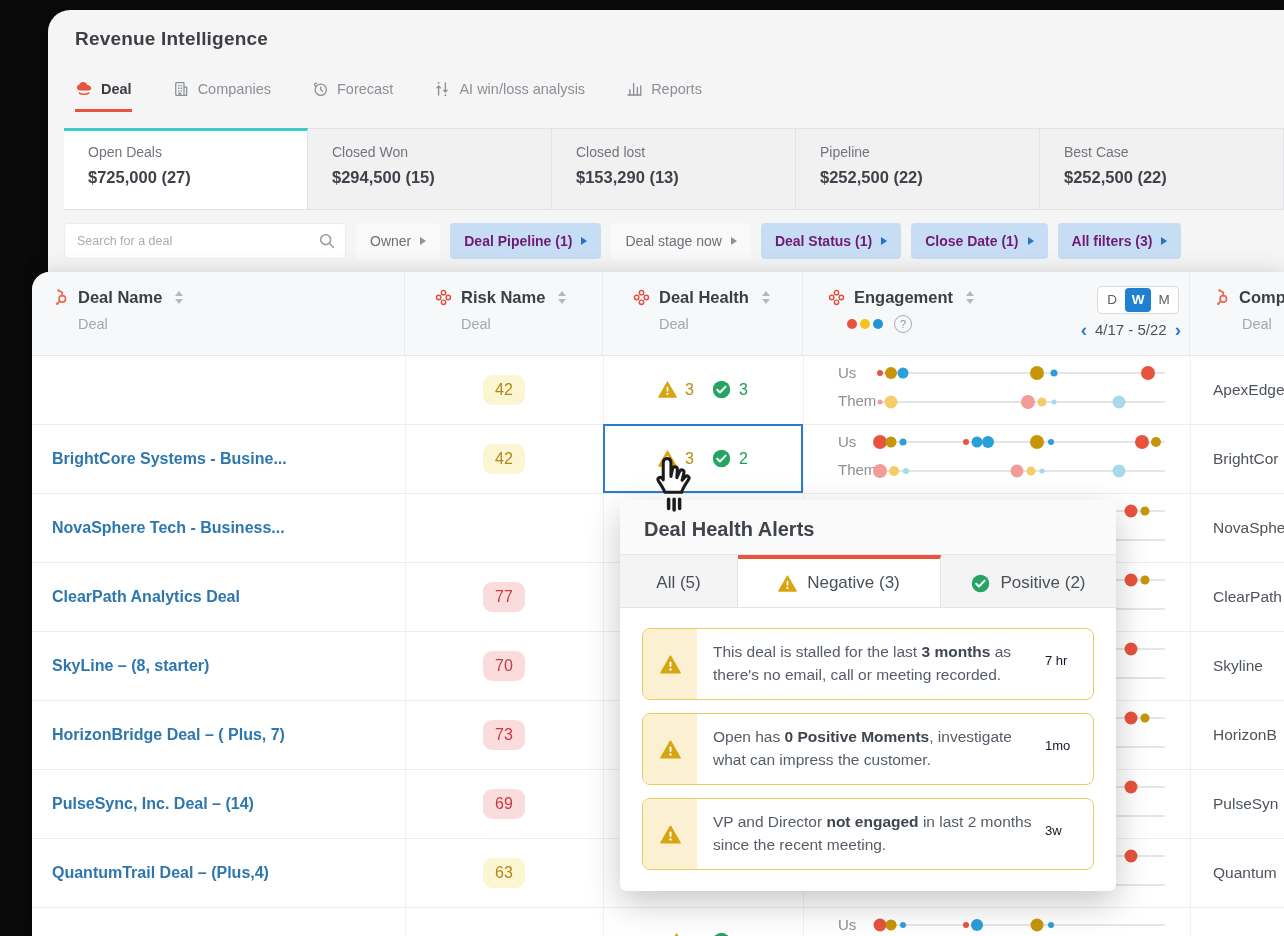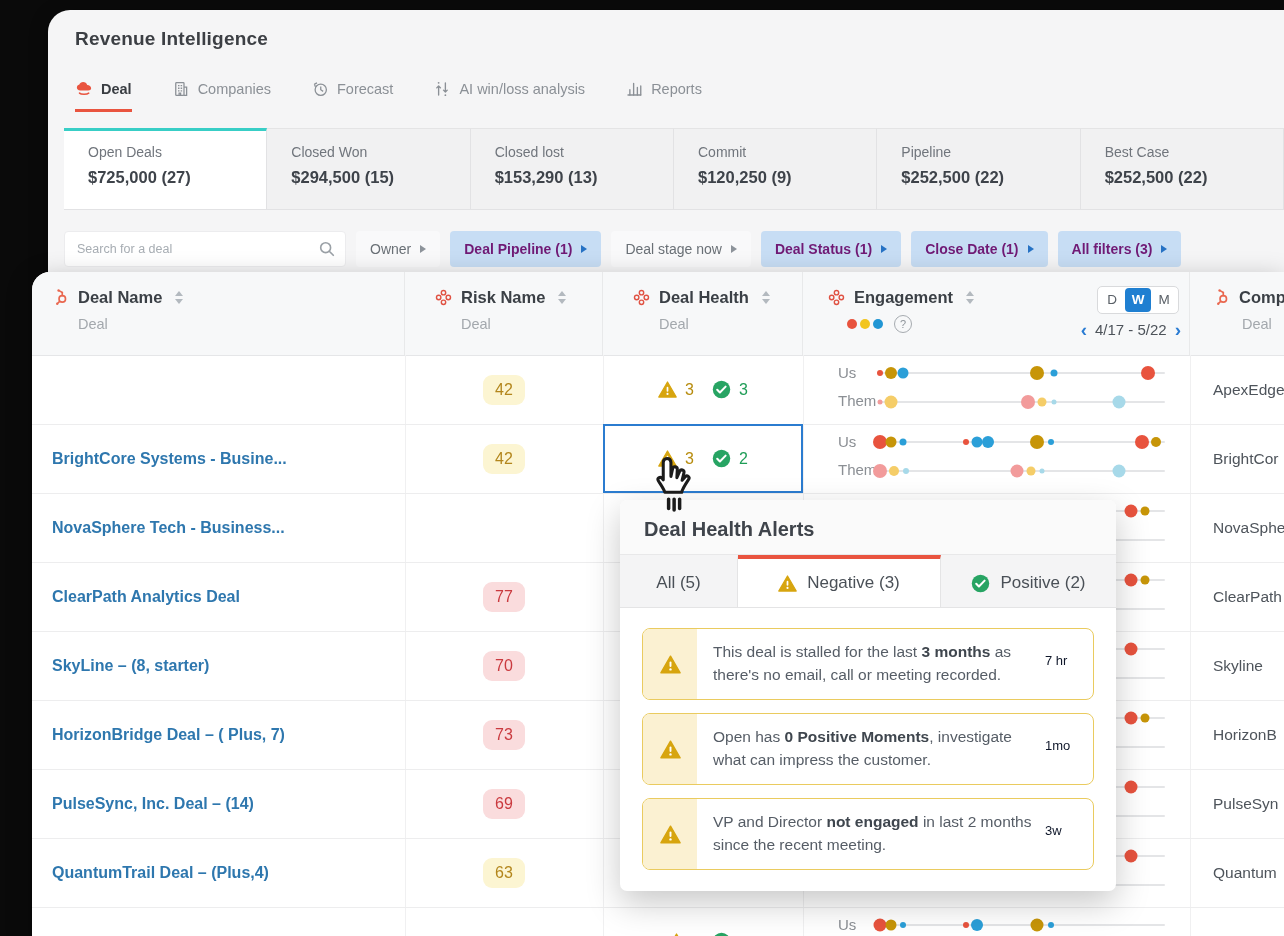--- a/index.html
+++ b/index.html
@@ -16,21 +16,21 @@
   .nt-icon svg{width:18px;height:18px;}
 
   
   .cards{position:absolute;left:16px;right:0;top:118px;height:81px;display:flex;background:#f1f1f2;border-bottom:1px solid #e2e2e4;}
   .card{flex:1;border-right:1px solid #e2e2e4;border-top:1px solid #e4e4e5;padding:15px 0 0 24px;box-sizing:border-box;cursor:pointer;}
   .card.active{background:#fff;border-top:3px solid #38cec6;padding-top:13px;}
   .card .c-label{font-size:14px;color:#70757c;margin-bottom:8px;}
   .card .c-value{font-size:16.5px;font-weight:bold;color:#3e434a;}
 
   
-  .filters{position:absolute;left:16px;right:0;top:213px;height:44px;display:flex;align-items:flex-end;gap:10px;}
+  .filters{position:absolute;left:16px;right:0;top:213px;height:44px;display:flex;align-items:flex-start;gap:10px;}
   .search{position:relative;width:282px;height:36px;background:#fff;border:1px solid #ececee;border-radius:4px;box-sizing:border-box;}
   .search input{border:0;outline:0;background:transparent;width:240px;height:34px;padding:0 0 0 12px;font-size:12.5px;color:#555;font-family:"Liberation Sans",sans-serif;}
   .search input::placeholder{color:#a7adb3;}
   .search .s-icon{position:absolute;right:9px;top:8px;width:18px;height:18px;}
   .fbtn{height:36px;display:flex;align-items:center;gap:9px;padding:0 14px;border-radius:4px;background:#f9f9fa;color:#6a7076;font-size:14px;cursor:pointer;white-space:nowrap;}
   .fbtn .caret{width:0;height:0;border-top:4.5px solid transparent;border-bottom:4.5px solid transparent;border-left:6px solid #8d939a;}
   .fbtn.blue{background:#c7ddf4;color:#701a75;font-weight:bold;}
   .fbtn.blue .caret{border-left-color:#2672c4;}
 
   
@@ -161,24 +161,20 @@
   </div>
         <div class="card">
     <div class="c-label">Closed Won</div>
     <div class="c-value">$294,500 (15)</div>
   </div>
         <div class="card">
     <div class="c-label">Closed lost</div>
     <div class="c-value">$153,290 (13)</div>
   </div>
         <div class="card">
-    <div class="c-label">Commit</div>
-    <div class="c-value">$120,250 (9)</div>
-  </div>
-        <div class="card">
     <div class="c-label">Pipeline</div>
     <div class="c-value">$252,500 (22)</div>
   </div>
         <div class="card">
     <div class="c-label">Best Case</div>
     <div class="c-value">$252,500 (22)</div>
   </div>
       </div>
     <div class="filters">
       <div class="search">

